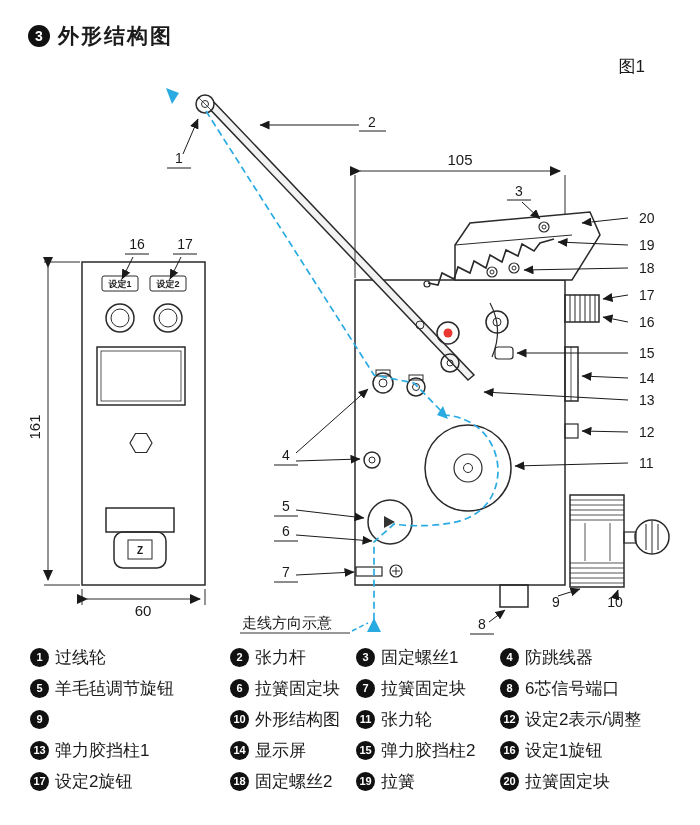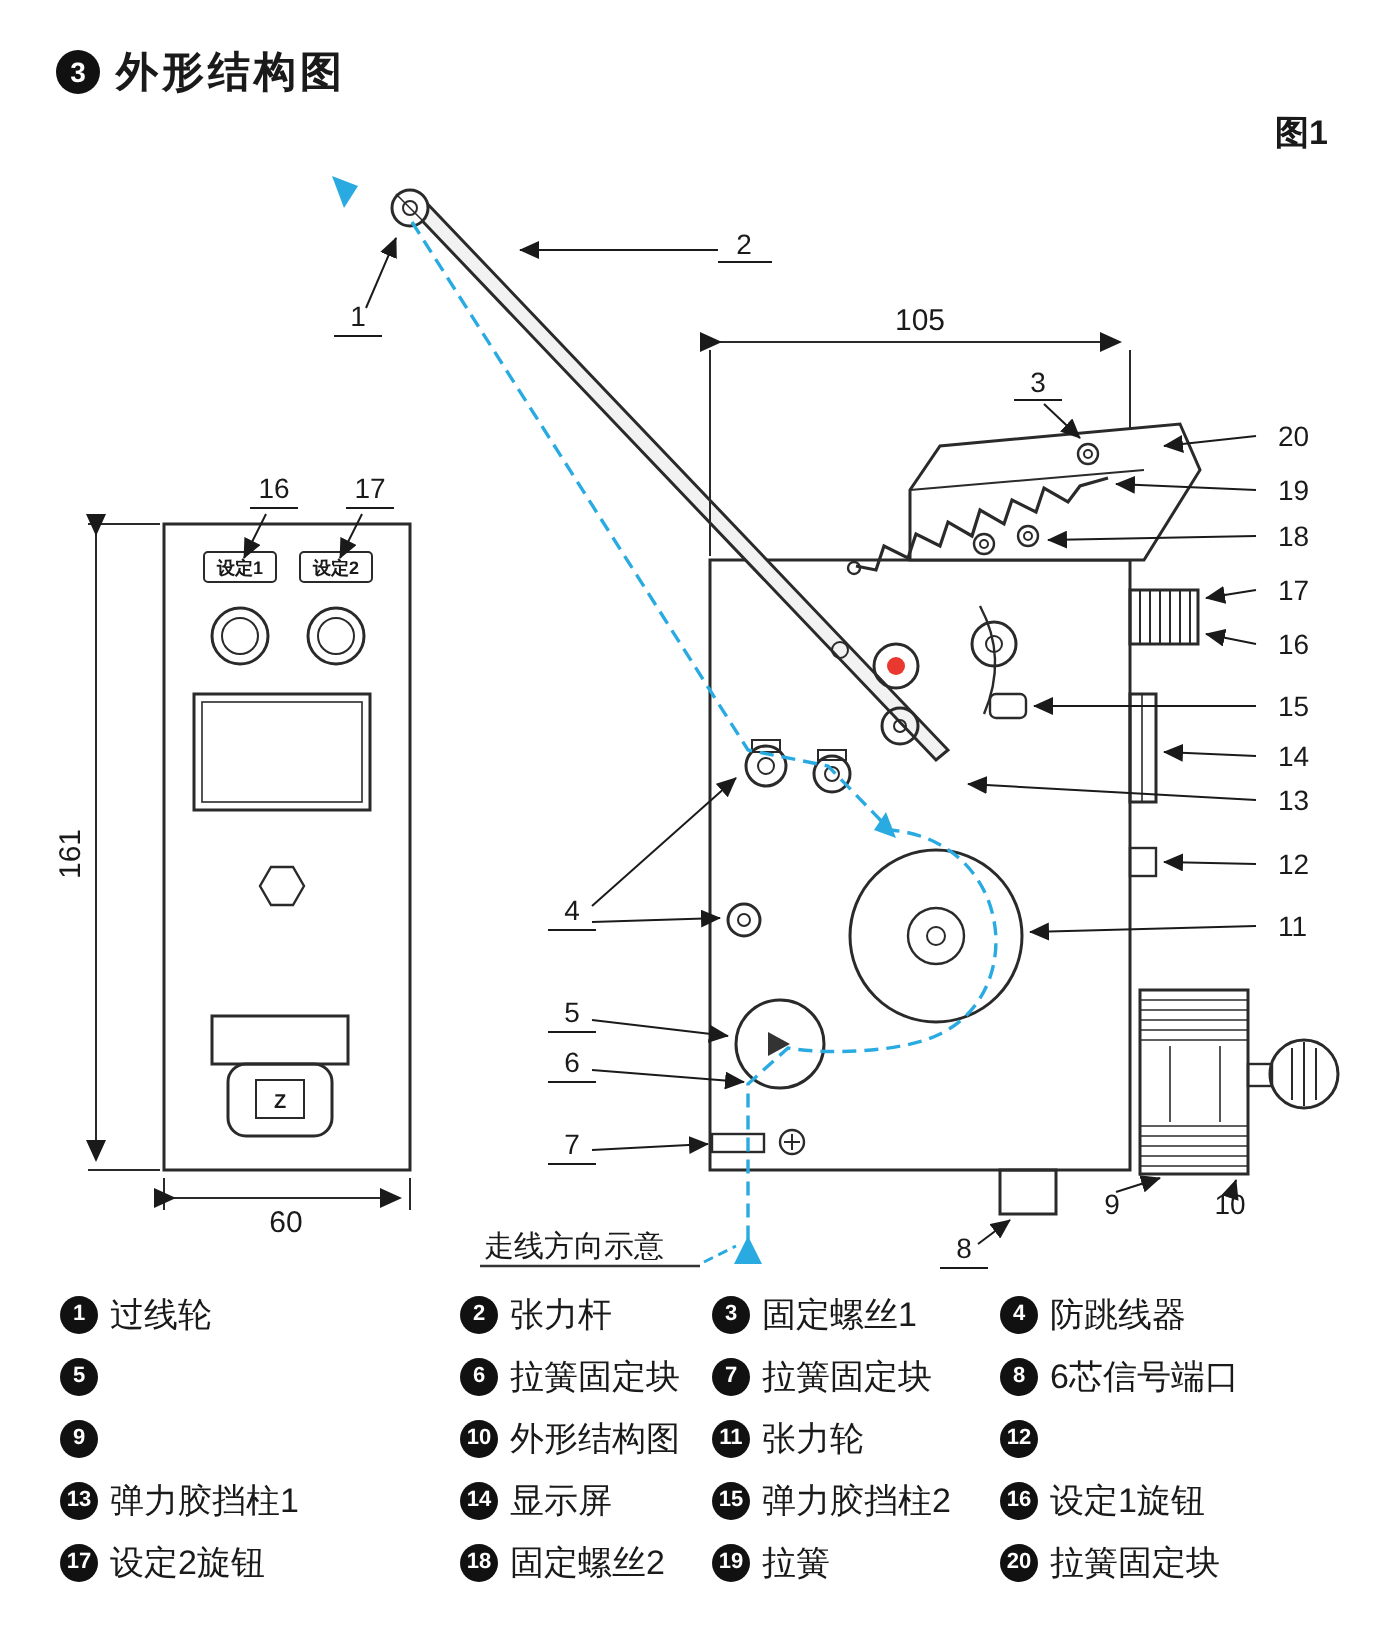--- a/index.html
+++ b/index.html
@@ -1,20 +1,20 @@
 <!DOCTYPE html>
 <html><head>
 <meta charset="utf-8">
 <style>
   html,body{margin:0;padding:0;background:#ffffff;}
   body{width:700px;height:825px;position:relative;font-family:"Liberation Sans",sans-serif;color:#1a1a1a;overflow:hidden;}
   .page-header{position:absolute;left:28px;top:22px;display:flex;align-items:center;gap:8px;}
   .title-badge{width:22px;height:22px;border-radius:50%;background:#111;color:#fff;font-size:14px;font-weight:bold;display:inline-flex;align-items:center;justify-content:center;}
   .page-title{font-size:21px;font-weight:bold;letter-spacing:2px;}
-  .figure-label{position:absolute;right:36px;top:55px;font-size:17px;font-weight:bold;}
+  .figure-label{position:absolute;right:55px;top:55px;font-size:17px;font-weight:normal;}
   .diagram-wrap{position:absolute;left:0;top:75px;width:700px;height:568px;}
   svg{display:block;}
   svg text{font-family:"Liberation Sans",sans-serif;fill:#1a1a1a;}
   .legend{position:absolute;left:30px;top:646px;right:8px;display:grid;grid-template-columns:198px 124px 142px auto;row-gap:8px;column-gap:2px;}
   .legend-item{display:flex;align-items:center;gap:6px;font-size:17px;white-space:nowrap;}
   .badge{flex:0 0 auto;width:19px;height:19px;border-radius:50%;background:#111;color:#fff;font-size:11px;font-weight:bold;display:inline-flex;align-items:center;justify-content:center;line-height:1;}
 </style>
 </head>
 <body>
 
@@ -263,20 +263,21 @@
   <div class="legend-item">
       <span class="badge">3</span>
       <span>固定螺丝1</span>
     </div>
   <div class="legend-item">
       <span class="badge">4</span>
       <span>防跳线器</span>
     </div>
   <div class="legend-item">
       <span class="badge">5</span>
+      <span>羊毛毡调节旋钮</span>
     </div>
   <div class="legend-item">
       <span class="badge">6</span>
       <span>拉簧固定块</span>
     </div>
   <div class="legend-item">
       <span class="badge">7</span>
       <span>拉簧固定块</span>
     </div>
   <div class="legend-item">
@@ -289,20 +290,21 @@
   <div class="legend-item">
       <span class="badge">10</span>
       <span>外形结构图</span>
     </div>
   <div class="legend-item">
       <span class="badge">11</span>
       <span>张力轮</span>
     </div>
   <div class="legend-item">
       <span class="badge">12</span>
+      <span>设定2表示/调整</span>
     </div>
   <div class="legend-item">
       <span class="badge">13</span>
       <span>弹力胶挡柱1</span>
     </div>
   <div class="legend-item">
       <span class="badge">14</span>
       <span>显示屏</span>
     </div>
   <div class="legend-item">

